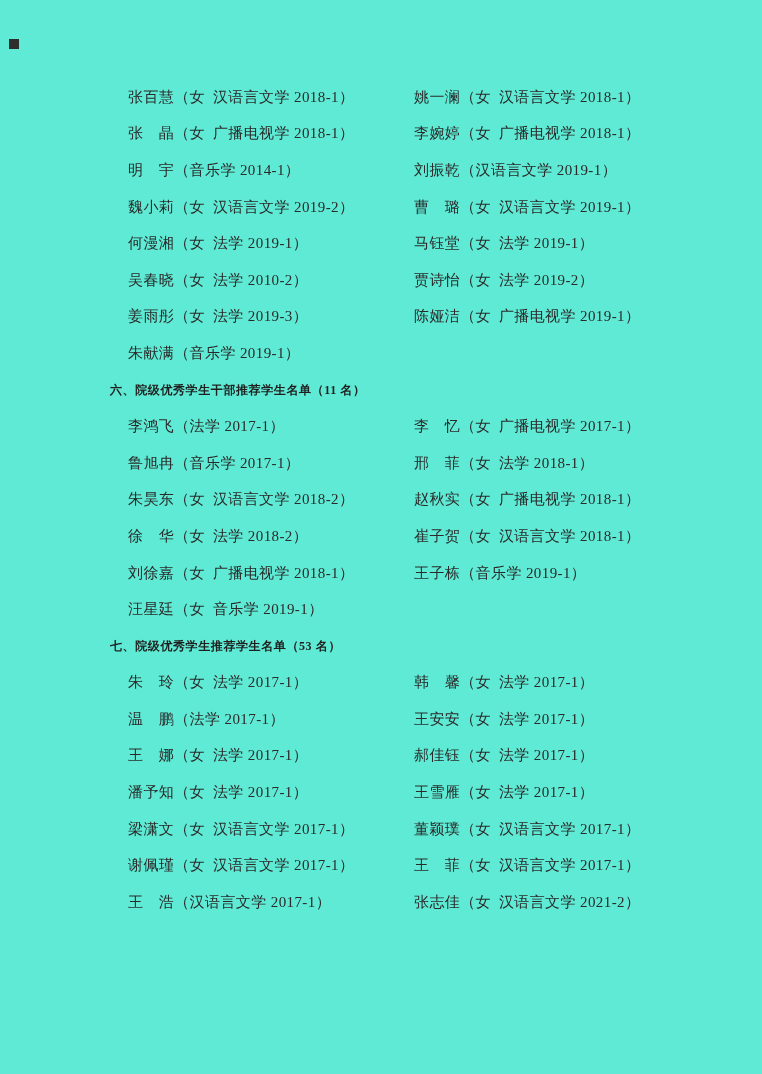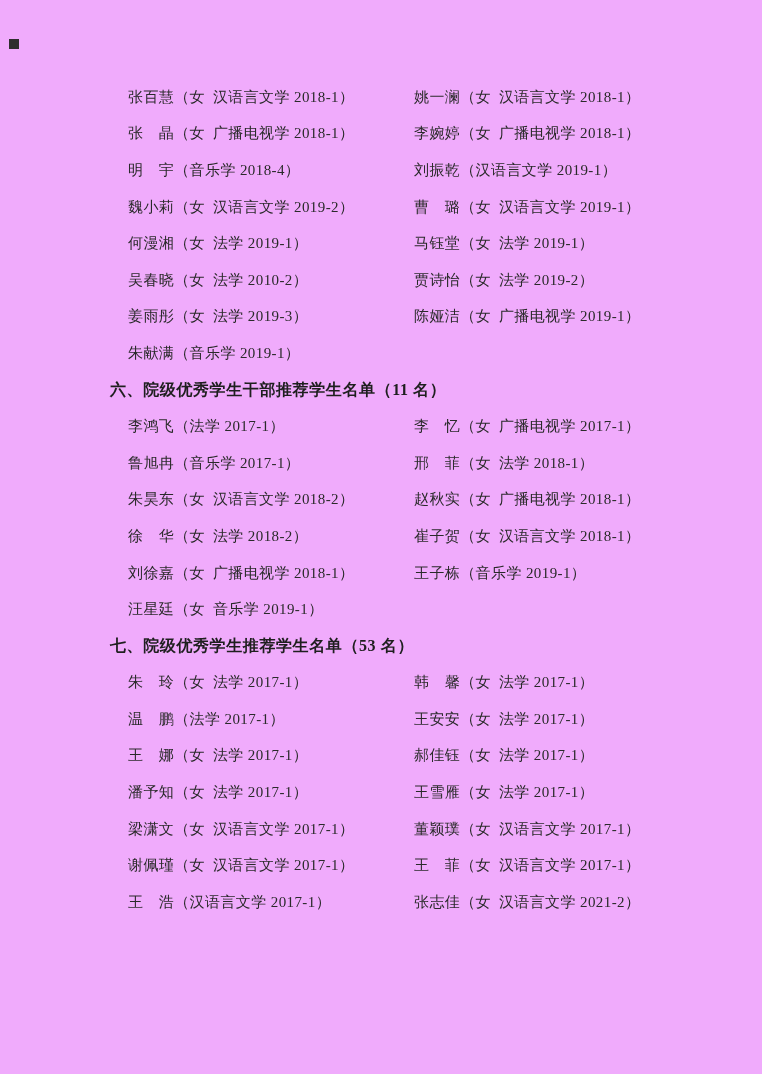--- a/index.html
+++ b/index.html
@@ -4,21 +4,21 @@
 <style>
   html, body {
     margin: 0;
     padding: 0;
     background: #ffffff;
   }
   .page {
     position: relative;
     width: 762px;
     height: 1074px;
-    background: #f0abfc;
+    background: #5eead4;
     overflow: hidden;
     font-family: "Liberation Serif", "DejaVu Serif", serif;
   }
   .artifact {
     position: absolute;
     left: 9px;
     top: 39px;
     width: 10px;
     height: 10px;
     background: #2e2e2e;
@@ -44,21 +44,21 @@
     flex: 0 0 286px;
   }
   .cell-right {
     flex: 0 0 auto;
   }
   .heading {
     height: 36.6px;
     display: flex;
     align-items: center;
     margin-left: 110px;
-    font-size: 16px;
+    font-size: 12px;
     font-weight: bold;
     color: #1f1f1f;
     letter-spacing: 0.6px;
     white-space: nowrap;
   }
 </style>
 </head>
 <body>
 
 <div class="page">
@@ -66,21 +66,21 @@
   <main class="content" id="content">
       <div class="row">
         <span class="cell-left">张百慧（女 汉语言文学 2018-1）</span>
         <span class="cell-right">姚一澜（女 汉语言文学 2018-1）</span>
       </div>
       <div class="row">
         <span class="cell-left">张　晶（女 广播电视学 2018-1）</span>
         <span class="cell-right">李婉婷（女 广播电视学 2018-1）</span>
       </div>
       <div class="row">
-        <span class="cell-left">明　宇（音乐学 2018-4）</span>
+        <span class="cell-left">明　宇（音乐学 2014-1）</span>
         <span class="cell-right">刘振乾（汉语言文学 2019-1）</span>
       </div>
       <div class="row">
         <span class="cell-left">魏小莉（女 汉语言文学 2019-2）</span>
         <span class="cell-right">曹　璐（女 汉语言文学 2019-1）</span>
       </div>
       <div class="row">
         <span class="cell-left">何漫湘（女 法学 2019-1）</span>
         <span class="cell-right">马钰堂（女 法学 2019-1）</span>
       </div>

